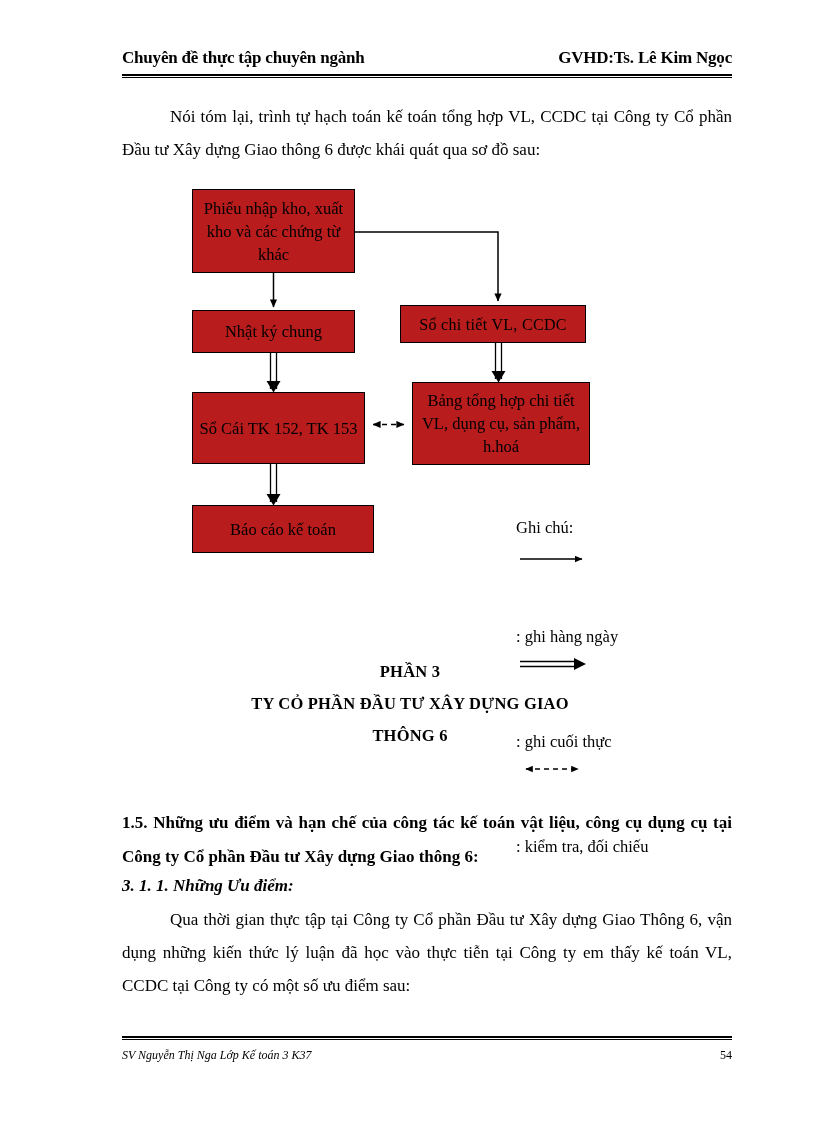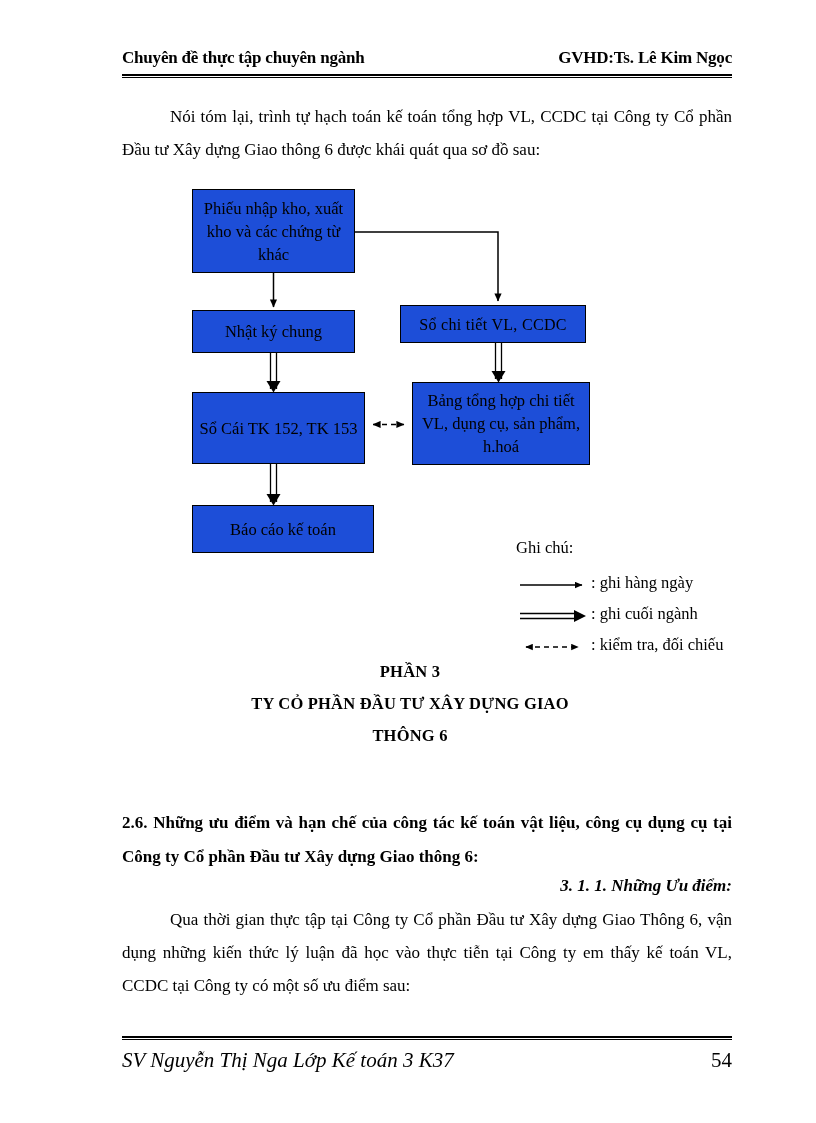--- a/index.html
+++ b/index.html
@@ -64,21 +64,21 @@
     pointer-events: none;
   }
   .node {
     position: absolute;
     border: 1.6px solid #000;
     box-sizing: border-box;
     display: flex;
     align-items: center;
     justify-content: center;
     text-align: center;
-    background: #1d4ed8;
+    background: #b91c1c;
     font-size: 16.5px;
     line-height: 23px;
   }
   .node.small {
     font-size: 16px;
     line-height: 19px;
     letter-spacing: 0.3px;
   }
 
   #node-chungtu   { left:192px; top:189px;  width:163px; height:84px; }
@@ -90,25 +90,26 @@
 
   
   .legend {
     position: absolute;
     left: 516px;
     top: 512px;
     width: 230px;
     font-size: 16.5px;
     line-height: 31px;
   }
-  .legend-title { margin-bottom: 4px; margin-top: 20px; }
+  .legend-title { margin-bottom: 4px; }
   .legend-row {
     display: flex;
-    align-items: center;
+    align-items: flex-start;
     white-space: nowrap;
+    flex-direction: column;
   }
   .legend-glyph {
     width: 74px;
     height: 20px;
     flex: 0 0 74px;
     position: relative;
     margin-right: 1px;
   }
   .legend-label { font-size: 16.5px; }
 
@@ -140,21 +141,20 @@
   }
   .sec-311 {
     position: absolute;
     left: 122px;
     top: 872px;
     width: 610px;
     font-weight: bold;
     font-style: italic;
     font-size: 17px;
     line-height: 28px;
-    text-align: right;
   }
   .body-par {
     position: absolute;
     left: 122px;
     top: 903px;
     width: 610px;
     font-size: 17px;
     line-height: 33px;
     text-align: justify;
     text-indent: 48px;
@@ -173,21 +173,21 @@
   }
   .footer {
     position: absolute;
     left: 122px;
     top: 1048px;
     width: 610px;
     display: flex;
     justify-content: space-between;
     align-items: flex-start;
     font-style: italic;
-    font-size: 21px;
+    font-size: 12px;
   }
   .footer .page-no { font-style: normal; }
 </style>
 </head>
 <body>
 
 <div class="page">
 
   <div class="header">
     <span>Chuyên đề thực tập chuyên ngành</span>
@@ -251,21 +251,21 @@
     </div>
 
     <div class="legend-row">
       <span class="legend-glyph">
         <svg viewBox="0 0 74 20" width="74" height="20">
           <line x1="4" y1="8.5" x2="62" y2="8.5" stroke="#000" stroke-width="1.4"></line>
           <line x1="4" y1="13.5" x2="62" y2="13.5" stroke="#000" stroke-width="1.4"></line>
           <path d="M58,5 L58,17 L70,11 Z" fill="#000"></path>
         </svg>
       </span>
-      <span class="legend-label">: ghi  cuối ngành</span>
+      <span class="legend-label">: ghi  cuối thực</span>
     </div>
 
     <div class="legend-row">
       <span class="legend-glyph">
         <svg viewBox="0 0 74 20" width="74" height="20">
           <defs>
             <marker id="lgArrowR" markerWidth="9" markerHeight="9" refX="6.8" refY="3.2" orient="auto" markerUnits="userSpaceOnUse">
               <path d="M0,0 L7.5,3.2 L0,6.4 Z" fill="#000"></path>
             </marker>
             <marker id="lgArrowL" markerWidth="9" markerHeight="9" refX="0.7" refY="3.2" orient="auto" markerUnits="userSpaceOnUse">
@@ -278,21 +278,21 @@
       <span class="legend-label">: kiểm tra, đối chiếu</span>
     </div>
   </div>
 
   <div class="part-heading">
     <div>PHẦN 3</div>
     <div>TY CỎ PHẦN ĐẦU TƯ XÂY DỰNG GIAO</div>
     <div>THÔNG 6</div>
   </div>
 
-  <div class="sec-31">2.6. Những ưu điểm và hạn chế của công tác kế toán vật liệu, công cụ dụng cụ  tại Công ty Cổ phần Đầu tư Xây dựng Giao thông 6:</div>
+  <div class="sec-31">1.5. Những ưu điểm và hạn chế của công tác kế toán vật liệu, công cụ dụng cụ  tại Công ty Cổ phần Đầu tư Xây dựng Giao thông 6:</div>
   <div class="sec-311">3. 1. 1. Những Ưu điểm:</div>
   <div class="body-par">Qua thời gian thực tập tại Công ty Cổ phần Đầu tư Xây dựng Giao Thông 6, vận dụng những kiến thức lý luận đã học vào thực tiễn tại Công ty em thấy kế toán VL, CCDC tại Công ty có một số ưu điểm sau:</div>
 
   <div class="footer-rule"></div>
   <div class="footer">
     <span>SV Nguyễn Thị Nga Lớp Kế toán 3 K37</span>
     <span class="page-no">54</span>
   </div>
 
 </div>

